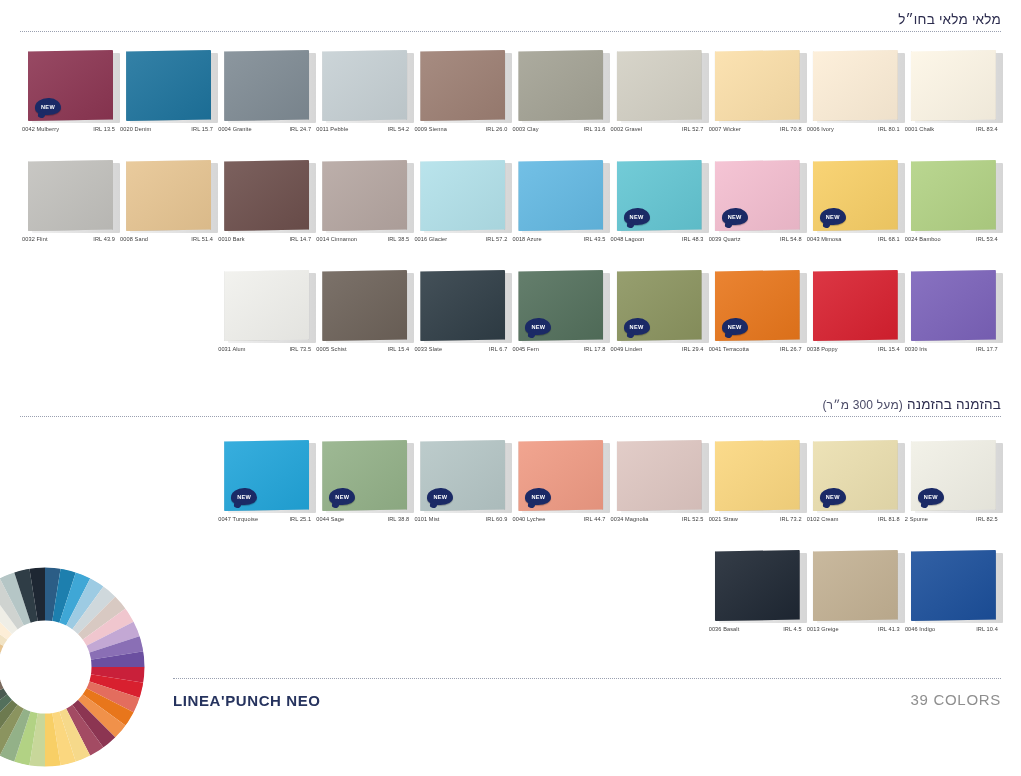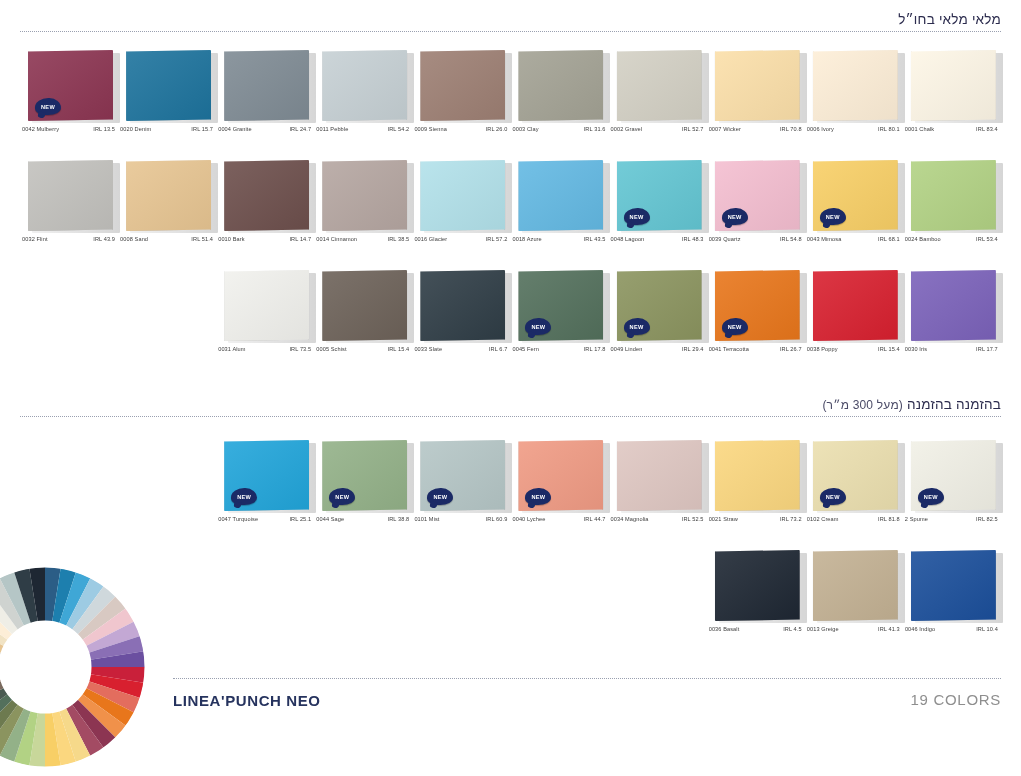--- a/index.html
+++ b/index.html
@@ -752,13 +752,13 @@
       <path d="M61.60095002604531,17.899347581163227 A100,100 0 0 1 76.09830056250524,11.89434837048465 L92.78521825875241,63.25140025042294 A46,46 0 0 0 86.11643701198085,66.01369988733508 Z" fill="#b5c6c6"></path>
       <path d="M76.09830056250524,11.89434837048465 A100,100 0 0 1 91.3565534959769,8.231165940486235 L99.80401460814937,61.56633633262367 A46,46 0 0 0 92.78521825875241,63.25140025042294 Z" fill="#2f3d46"></path>
       <path d="M91.3565534959769,8.231165940486235 A100,100 0 0 1 106.99999999999999,7 L106.99999999999999,61 A46,46 0 0 0 99.80401460814937,61.56633633262367 Z" fill="#1e2733"></path>
     </g>
     <circle cx="107" cy="107" r="103.5" fill="none" stroke="#ffffff" stroke-width="8"></circle>
     <circle cx="107" cy="107" r="43" fill="#ffffff" stroke="#ffffff" stroke-width="7"></circle>
   </svg>
 
 <div id="footer-rule"></div>
 <div id="footer-title">LINEA'PUNCH NEO</div>
-<div id="footer-count">19 COLORS</div>
+<div id="footer-count">39 COLORS</div>
 
 </body></html>

